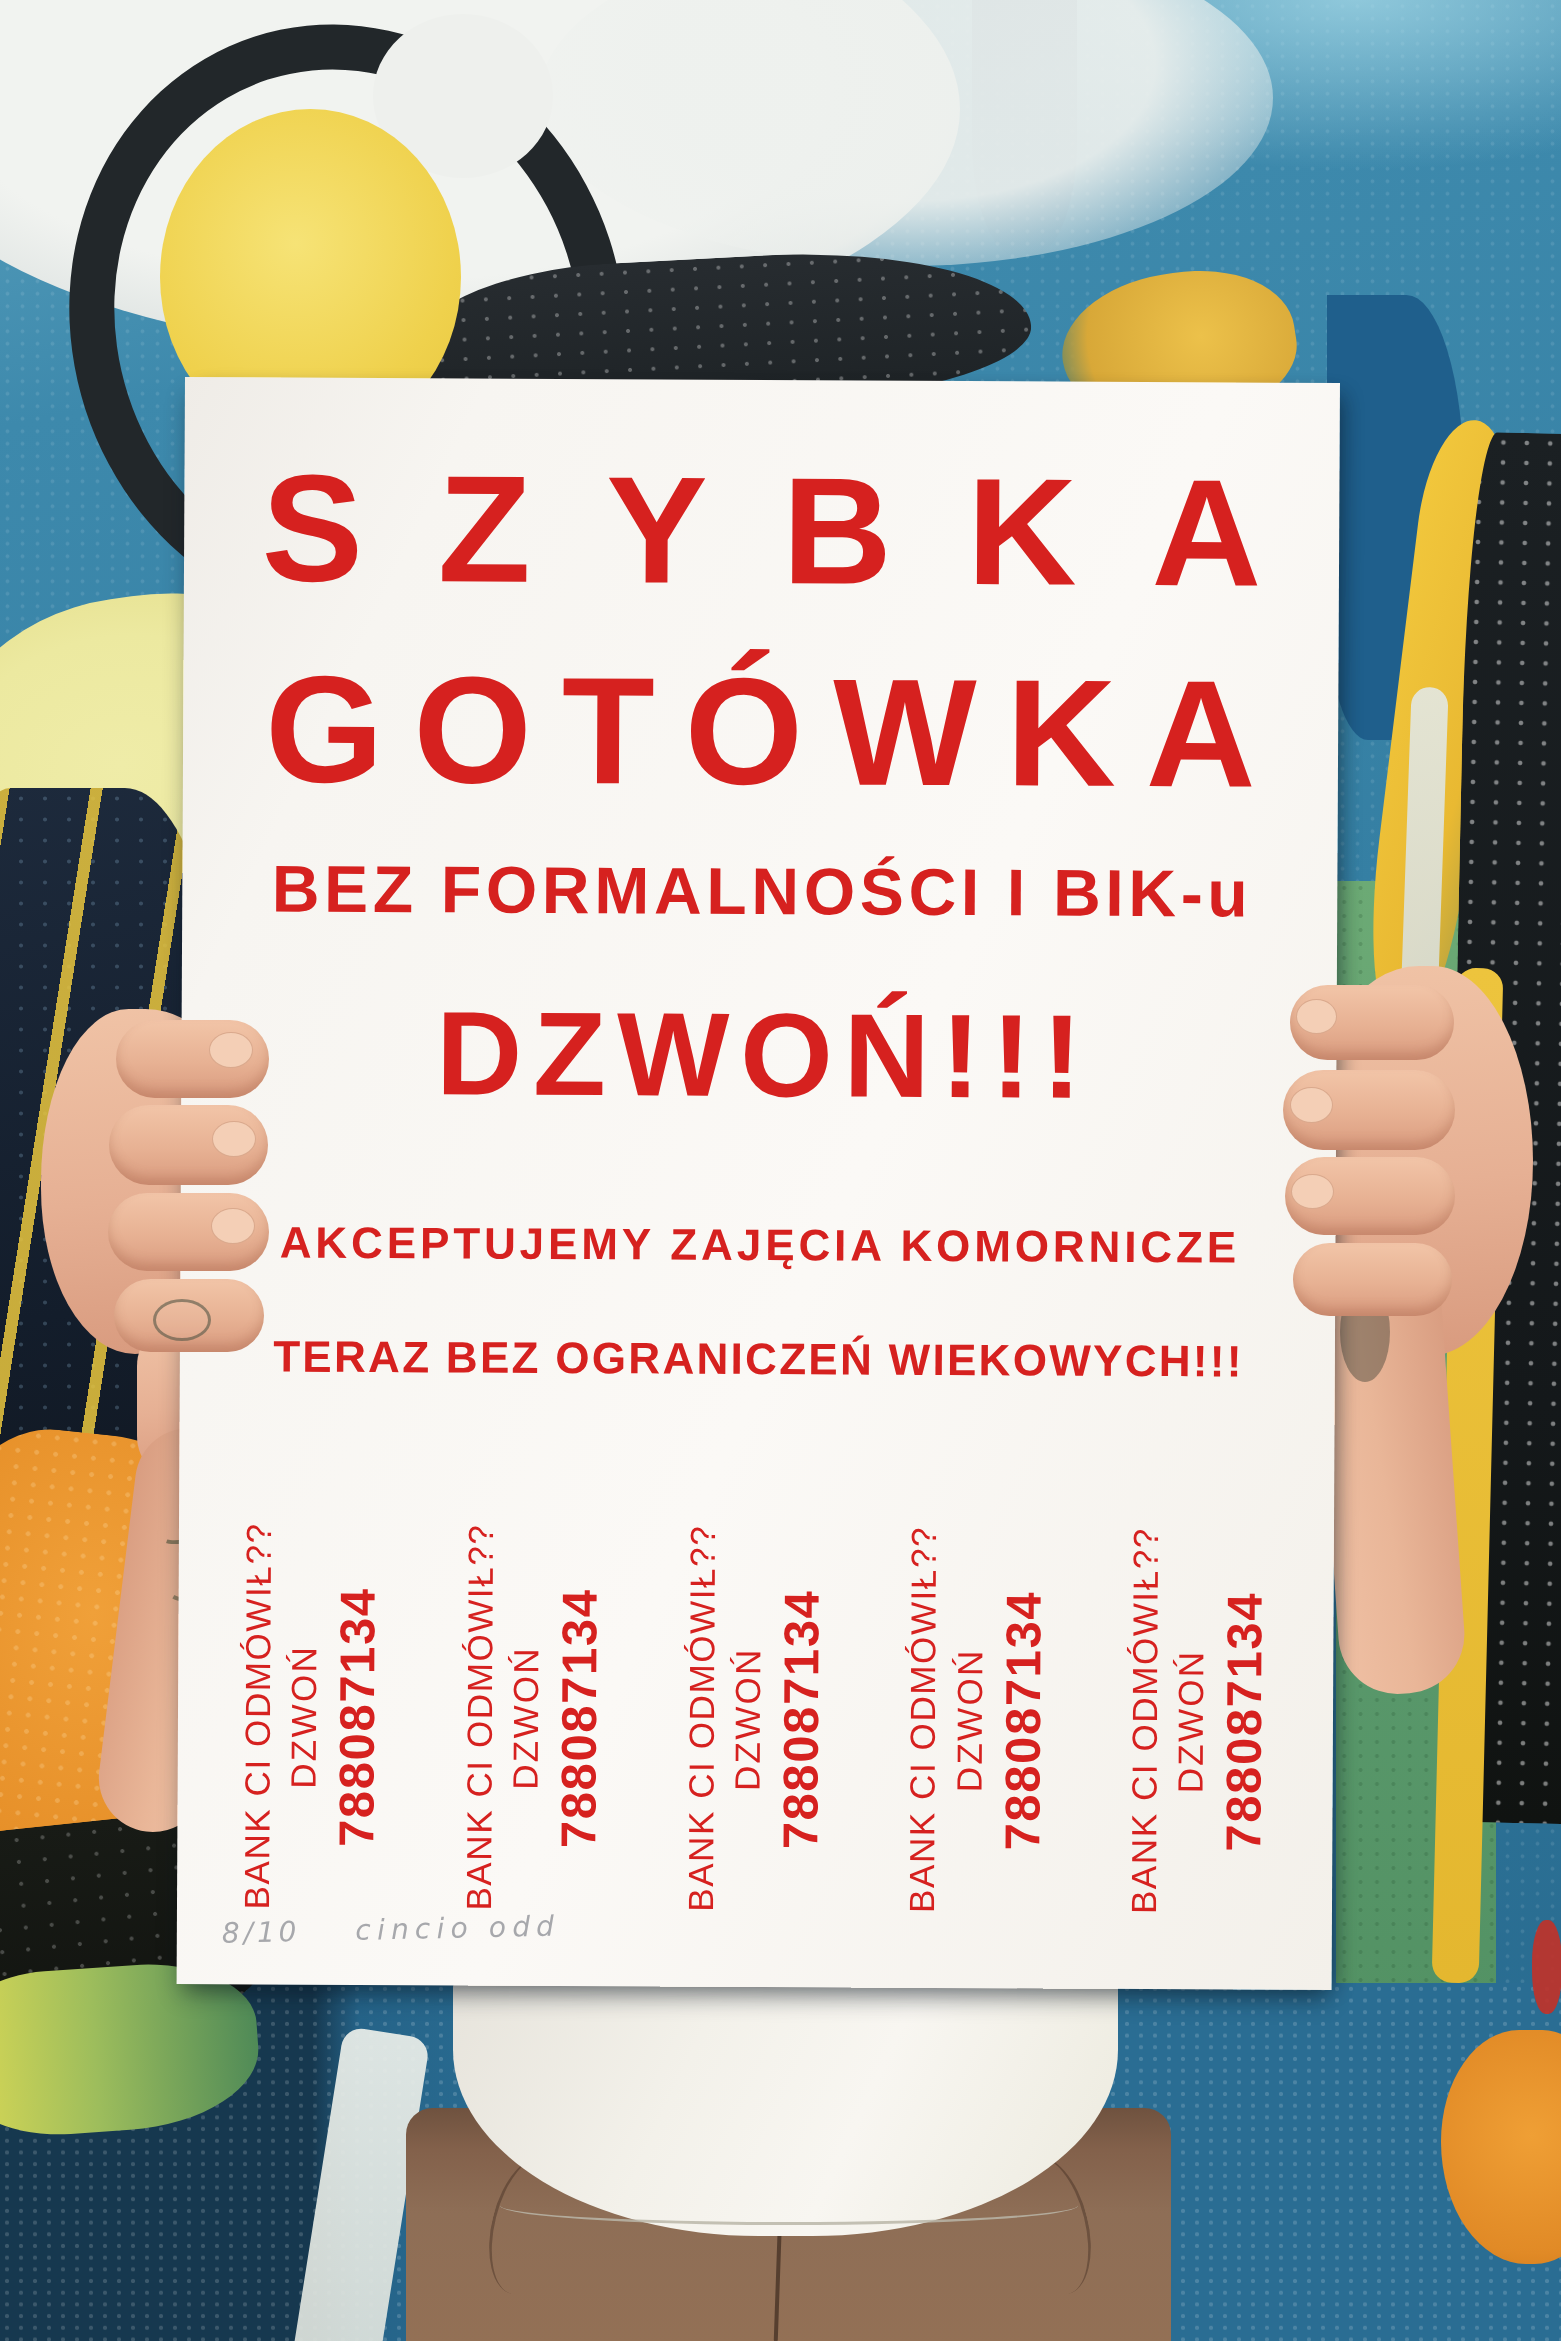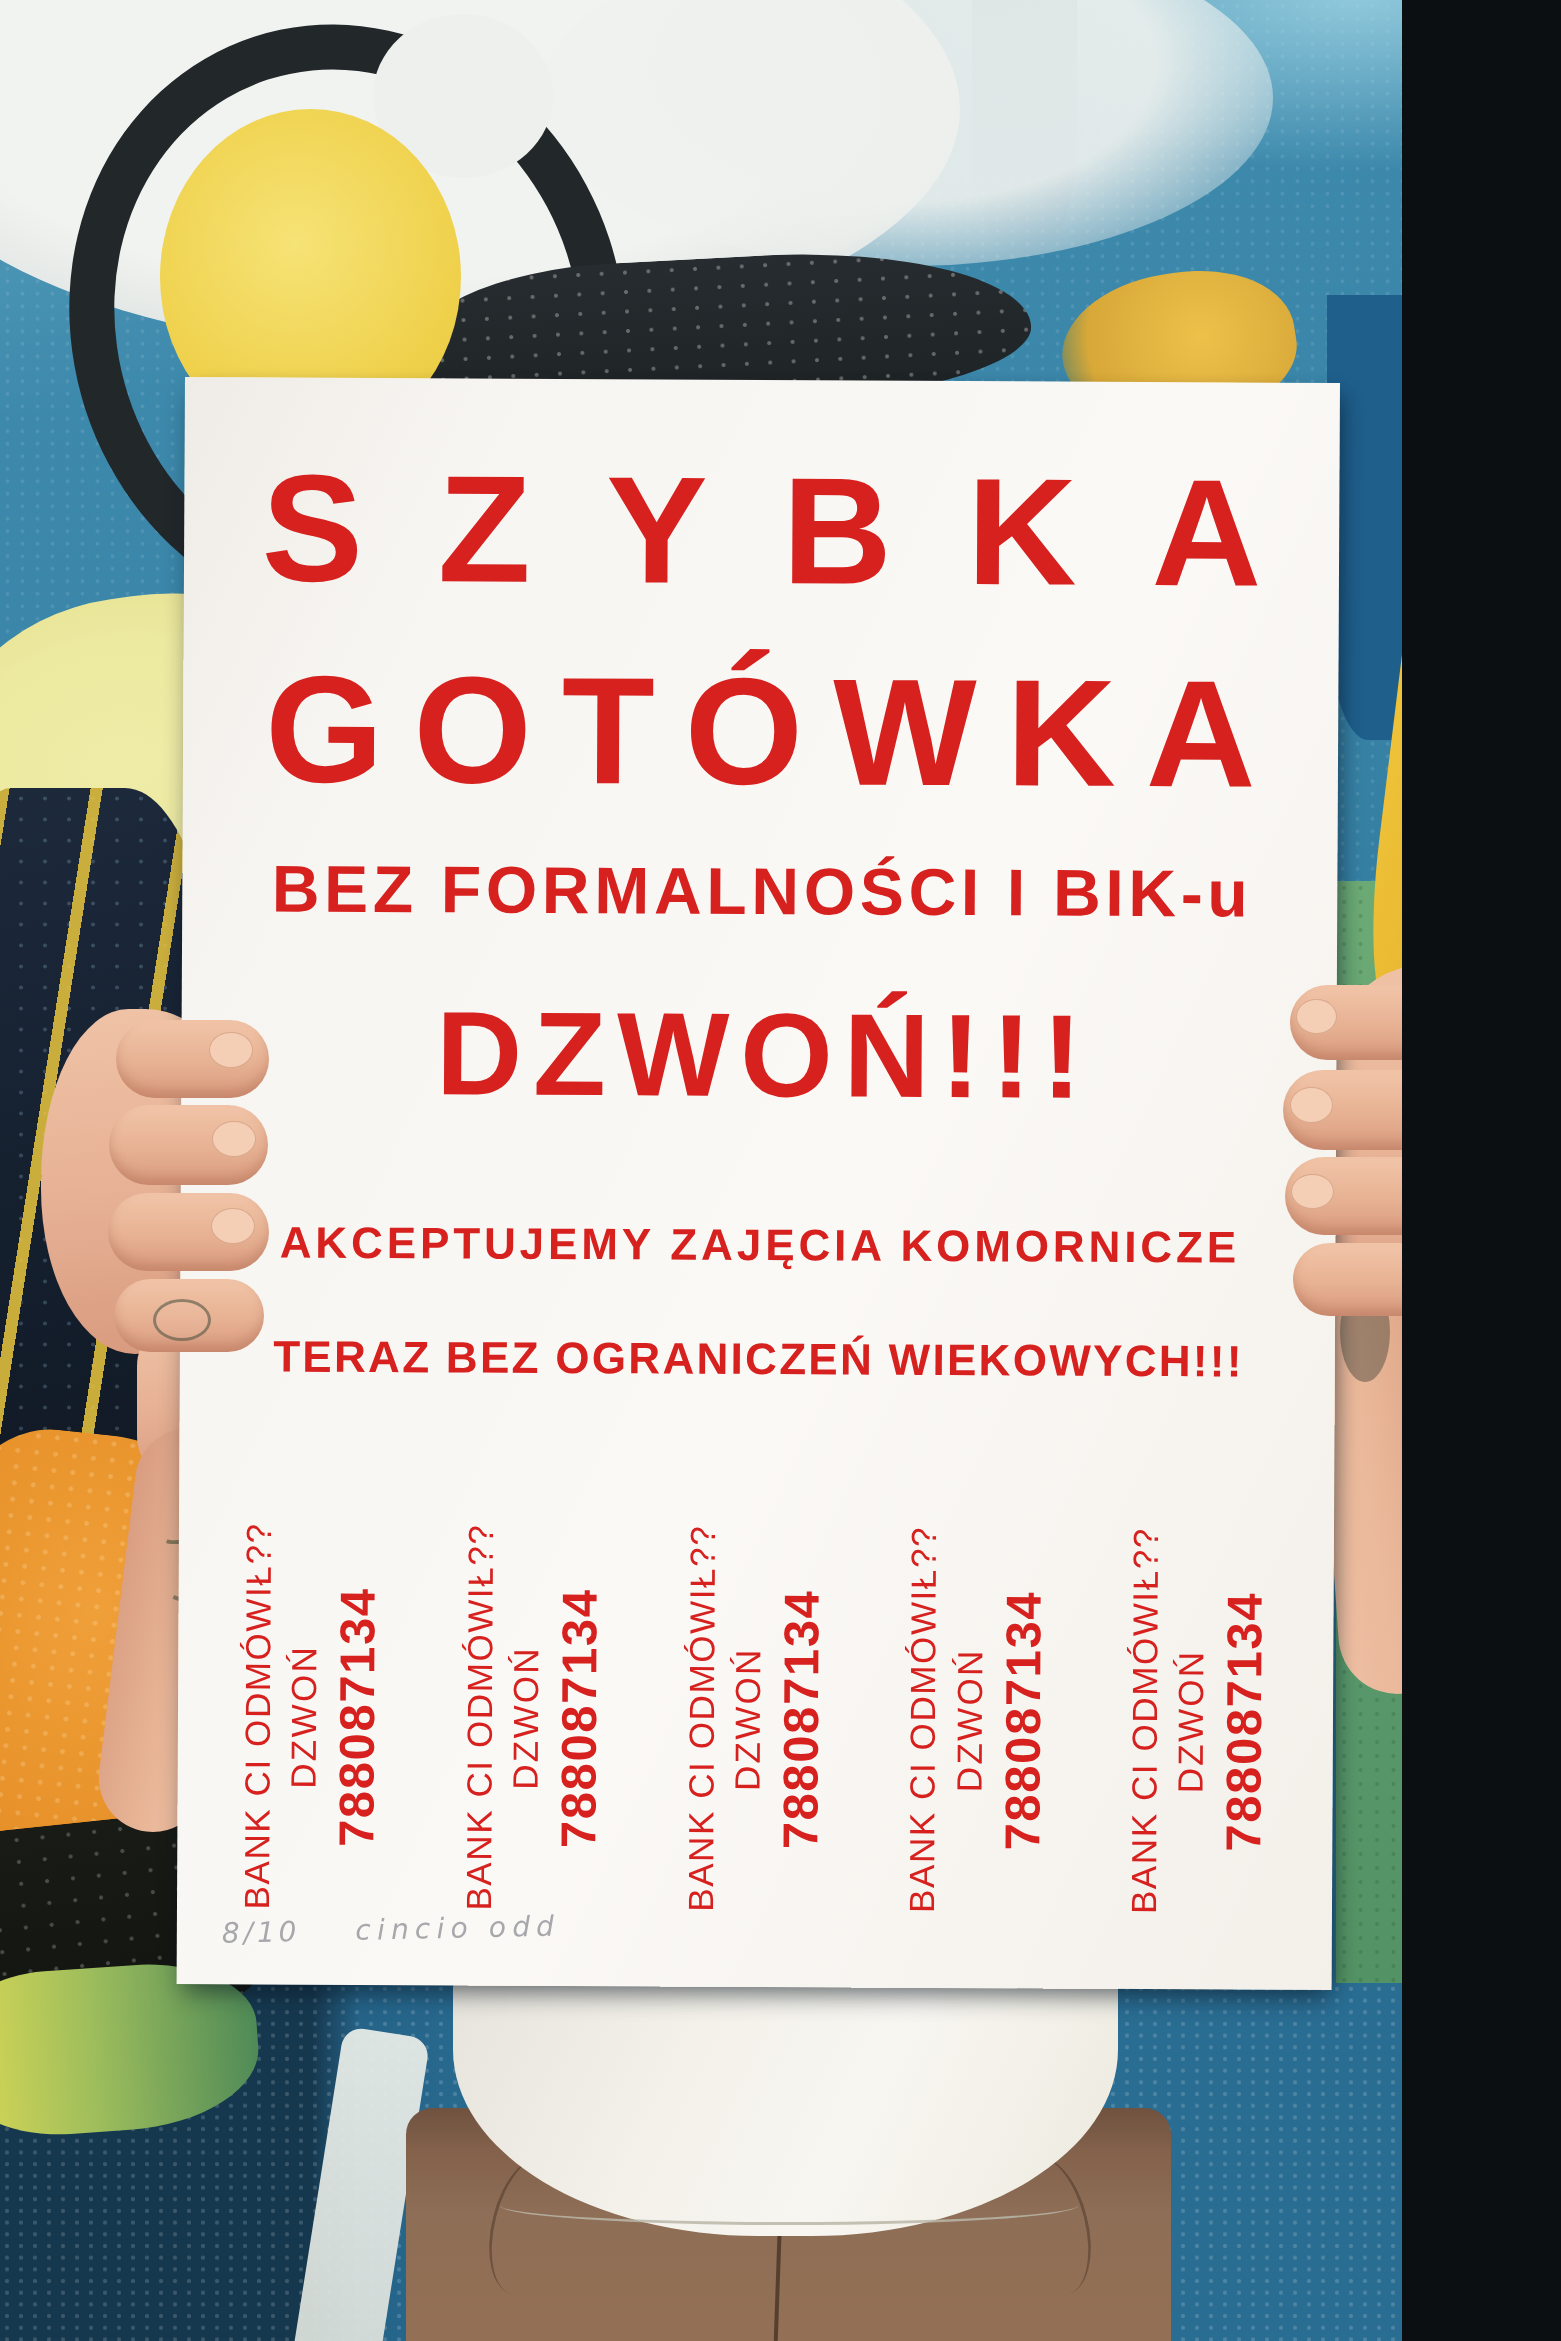--- a/index.html
+++ b/index.html
@@ -1,16 +1,16 @@
 <!DOCTYPE html>
 <html style="font-size:12.5px"><head>
 <meta charset="utf-8">
 <style>
   html,body{margin:0;padding:0;background:#0c0f12;}
-  .stage{position:relative;width:1402px;height:2342px;overflow:hidden;
+  .stage{position:relative;width:1561px;height:2342px;overflow:hidden;
          font-family:"Liberation Sans",sans-serif;}
   .abs{position:absolute;}
 
   
   .wall-base{inset:0;z-index:0;
     background:
       radial-gradient(circle, rgba(255,255,255,.10) 1.6px, rgba(255,255,255,0) 2.3px),
       linear-gradient(168deg,#5ea4c0 0%,#3d89ac 16%,#357fa3 44%,#2d7398 70%,#27688c 100%);
     background-size:15px 12.5px,100% 100%;}
   .cyan-top{left:898px;top:-47px;width:703px;height:219px;z-index:1;

